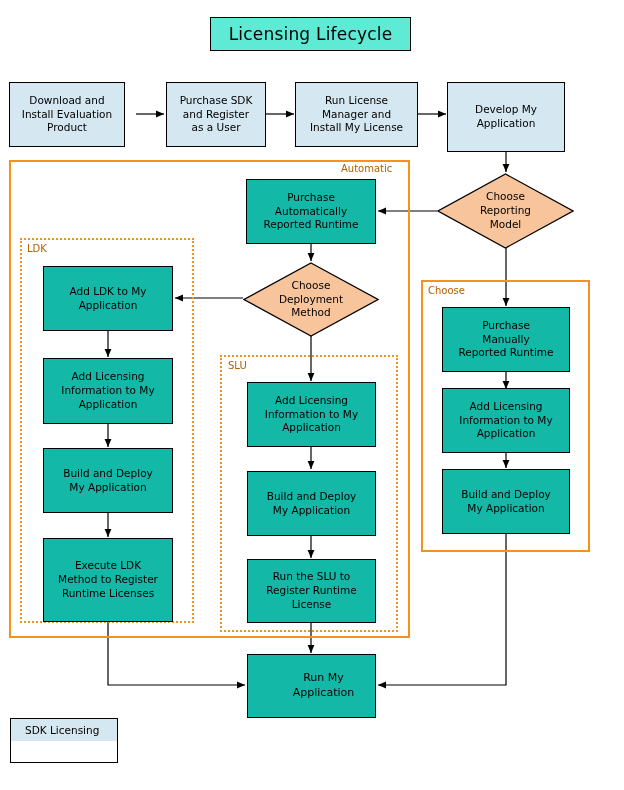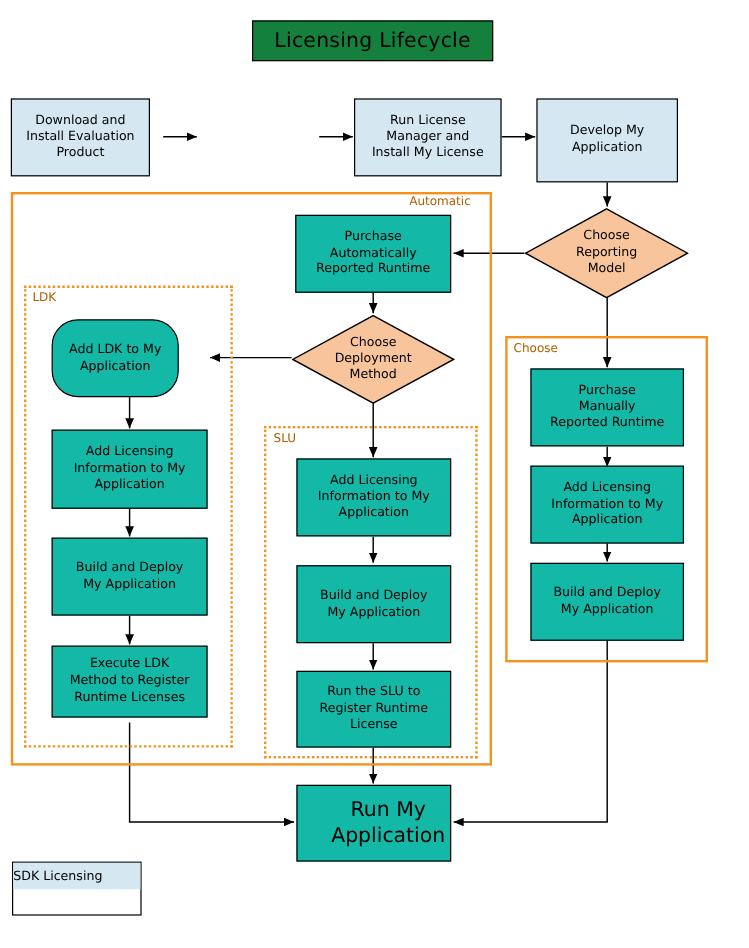--- a/index.html
+++ b/index.html
@@ -3,32 +3,32 @@
 <meta charset="utf-8">
 <style>
   html,body{margin:0;padding:0;background:#ffffff;}
   body{width:624px;height:790px;font-family:"DejaVu Sans",sans-serif;position:relative;overflow:hidden;}
   #canvas{position:absolute;left:0;top:0;width:624px;height:790px;}
   .node{position:absolute;box-sizing:border-box;display:flex;align-items:center;justify-content:center;
         text-align:center;line-height:1.32;color:#000;}
   .rect{border:1px solid #000;}
   .sdk{background:#d5e7f0;}
   .rt{background:#14b8a6;}
-  .title-box{border:1px solid #000;background:#15803d;font-size:17px;letter-spacing:.2px;}
+  .title-box{border:1px solid #000;background:#5eead4;font-size:17px;letter-spacing:.2px;}
   .lbl{position:absolute;color:#b06000;font-size:10px;white-space:nowrap;}
   .grp-solid{position:absolute;box-sizing:border-box;border:2px solid #f5921e;background:transparent;}
   .grp-dash{position:absolute;box-sizing:border-box;border:2px dotted #f5921e;background:transparent;}
   .legend{position:absolute;box-sizing:border-box;border:1px solid #000;}
-  .legend-row{box-sizing:border-box;height:22px;display:flex;align-items:center;padding-left:0;
+  .legend-row{box-sizing:border-box;height:22px;display:flex;align-items:center;padding-left:14px;
               font-size:10.5px;color:#000;}
   .legend-row.sep{border-top:1px solid #000;}
   svg.wires{position:absolute;left:0;top:0;width:624px;height:790px;pointer-events:none;}
   .nd-txt{display:block;width:100%;white-space:pre-line;}
   .n10{font-size:10.5px;}
-  .n11{font-size:17px;padding-left:24px;}
+  .n11{font-size:11px;padding-left:24px;}
 </style>
 </head>
 <body>
 
 <div id="canvas">
 
   <svg class="wires" viewBox="0 0 624 790">
     <defs>
       <marker id="ah" markerWidth="8" markerHeight="8" refX="7" refY="3" orient="auto">
         <path d="M0,0 L7,3 L0,6 z" fill="#000"></path>
@@ -83,20 +83,25 @@
 
   <div class="node title-box" style="left:210px;top:17px;width:201px;height:34px;">
     <span class="nd-txt">Licensing Lifecycle</span>
   </div>
 
   <div class="node rect sdk n10" style="left:9px;top:82px;width:116px;height:65px;">
     <span class="nd-txt">Download and
 Install Evaluation
 Product</span>
   </div>
+  <div class="node rect sdk n10" style="left:166px;top:82px;width:100px;height:65px;">
+    <span class="nd-txt">Purchase SDK
+and Register
+as a User</span>
+  </div>
   <div class="node rect sdk n10" style="left:295px;top:82px;width:123px;height:65px;text-align:center;">
     <span class="nd-txt">Run License
 Manager and
 Install My License</span>
   </div>
   <div class="node rect sdk n10" style="left:447px;top:82px;width:118px;height:70px;">
     <span class="nd-txt">Develop My
 Application</span>
   </div>
 
@@ -121,34 +126,34 @@
 Method</span>
     </div>
   </div>
 
   <div class="node rect rt n10" style="left:246px;top:179px;width:130px;height:65px;">
     <span class="nd-txt">Purchase
 Automatically
 Reported Runtime</span>
   </div>
 
-  <div class="node rect rt n10" style="left:43px;top:266px;width:106px;height:65px;border-radius:22px;">
+  <div class="node rect rt n10" style="left:43px;top:266px;width:130px;height:65px;">
     <span class="nd-txt">Add LDK to My
 Application</span>
   </div>
   <div class="node rect rt n10" style="left:43px;top:358px;width:130px;height:66px;">
     <span class="nd-txt">Add Licensing
 Information to My
 Application</span>
   </div>
   <div class="node rect rt n10" style="left:43px;top:448px;width:130px;height:65px;">
     <span class="nd-txt">Build and Deploy
 My Application</span>
   </div>
-  <div class="node rect rt n10" style="left:43px;top:538px;width:130px;height:60px;">
+  <div class="node rect rt n10" style="left:43px;top:538px;width:130px;height:84px;">
     <span class="nd-txt">Execute LDK
 Method to Register
 Runtime Licenses</span>
   </div>
 
   <div class="node rect rt n10" style="left:247px;top:382px;width:129px;height:65px;">
     <span class="nd-txt">Add Licensing
 Information to My
 Application</span>
   </div>

